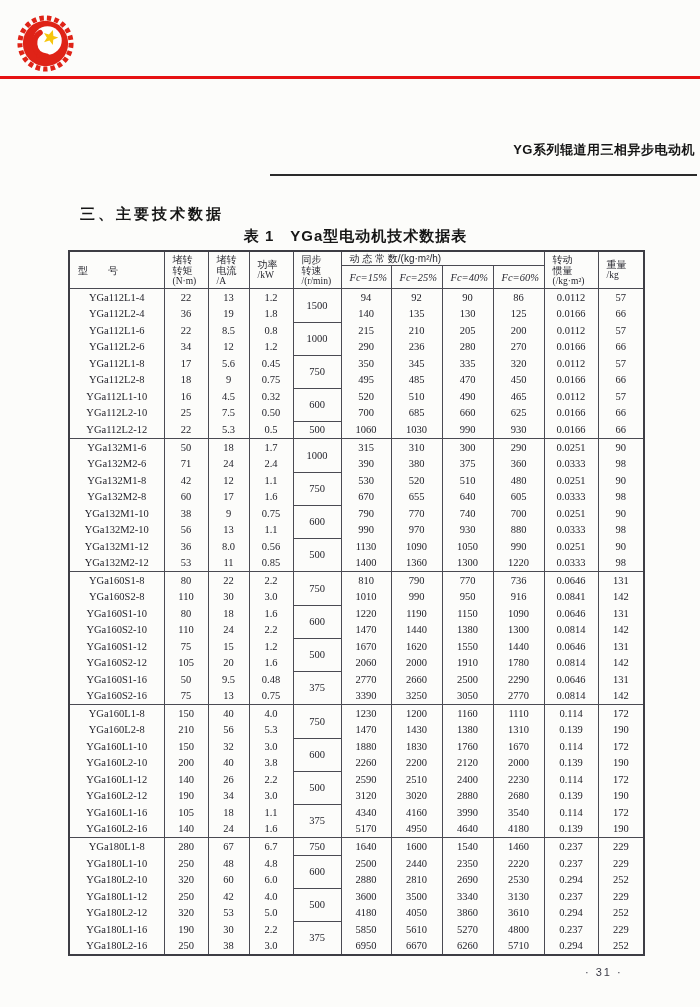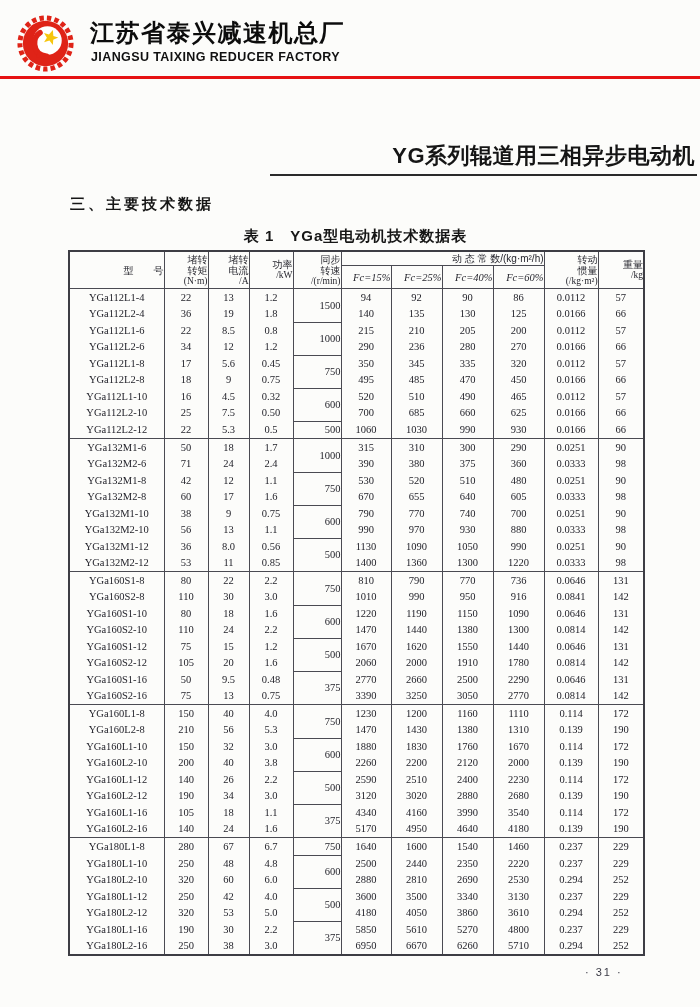--- a/index.html
+++ b/index.html
@@ -19,56 +19,56 @@
   .co-en{
     position:absolute;left:91px;top:50px;
     font-family:"Liberation Sans","DejaVu Sans",sans-serif;
     font-size:12.5px;font-weight:bold;letter-spacing:0.4px;color:#101010;white-space:nowrap;
   }
   .redline{position:absolute;left:0;top:76px;width:700px;height:3px;background:#e61212;}
   
   .doc-title{
     position:absolute;right:5px;top:141px;
     font-family:"Liberation Sans","DejaVu Sans",sans-serif;
-    font-size:22px;font-weight:bold;letter-spacing:0.5px;color:#151515;white-space:nowrap;
+    font-size:13px;font-weight:bold;letter-spacing:0.5px;color:#151515;white-space:nowrap;
   }
   .title-rule{position:absolute;left:270px;right:3px;top:174px;height:2px;background:#2a2a2a;}
   .section-heading{
-    position:absolute;left:70px;top:195px;margin:0;
+    position:absolute;left:70px;top:195px;margin:10px;
     font-family:"Liberation Sans","DejaVu Sans",sans-serif;
     font-size:15px;font-weight:bold;letter-spacing:3px;color:#161616;white-space:nowrap;
   }
   .table-caption{
     position:absolute;left:68px;top:227px;width:575px;text-align:center;
     font-family:"Liberation Sans","DejaVu Sans",sans-serif;
     font-size:15px;font-weight:bold;letter-spacing:1px;color:#161616;
   }
   
   table.spec{
     position:absolute;left:68px;top:250px;width:575px;
     border-collapse:collapse;table-layout:fixed;
     border:2px solid #3d3d44;
   }
   .spec th{
     border:1px solid #4a4a52;
     font-family:"Liberation Sans","DejaVu Sans",sans-serif;
     font-weight:normal;font-size:10px;line-height:11px;
-    color:#26262e;padding:1px 0;text-align:right;vertical-align:middle;
+    color:#26262e;padding:1px 8px;text-align:left;vertical-align:middle;
   }
   .spec th .unit{font-family:"Liberation Serif","DejaVu Serif",serif;font-size:9.5px;}
   .spec th.fc{font-family:"Liberation Serif","DejaVu Serif",serif;font-style:italic;
     font-size:10.5px;height:20px;margin-left:28px;}
   .spec td{
     border-left:1px solid #4a4a52;border-right:1px solid #4a4a52;
     border-top:none;border-bottom:none;
     height:16.5px;padding:0;text-align:center;vertical-align:middle;
     font-size:10.5px;color:#23232b;white-space:nowrap;
   }
   .spec tr.block-start td{border-top:1px solid #4a4a52;}
-  .spec td.speed{border-top:1px solid #4a4a52;border-bottom:1px solid #4a4a52;text-align:right;}
+  .spec td.speed{border-top:1px solid #4a4a52;border-bottom:1px solid #4a4a52;}
   
   .pageno{
     position:absolute;left:585px;top:966px;width:72px;text-align:left;
     font-family:"Liberation Sans","DejaVu Sans",sans-serif;
     font-size:11px;color:#3b3b46;letter-spacing:2px;
   }
 </style>
 </head>
 <body>
 
@@ -78,22 +78,20 @@
       <circle cx="32" cy="33" r="26" fill="none" stroke="#df2317" stroke-width="5" stroke-dasharray="4.5 3.2"></circle>
       <circle cx="32" cy="33" r="23" fill="#df2317"></circle>
       <circle cx="34" cy="30" r="14.5" fill="#ffffff"></circle>
       <path d="M33 46 q-11-1.5 -12-12 q-0.8-8 5.5-12" stroke="#df2317" stroke-width="5.5" fill="none" stroke-linecap="round"></path>
       <path d="M24 40 l8 6 l-9 1 z" fill="#df2317"></path>
     </g>
     <g transform="translate(37,27) rotate(18)">
       <path d="M0,-8 L2.35,-2.47 L7.6,-2.47 L3.4,1.2 L4.7,6.47 L0,3.2 L-4.7,6.47 L-3.4,1.2 L-7.6,-2.47 L-2.35,-2.47 Z" fill="#f6c50e"></path>
     </g>
   </svg>
-  <div class="co-cn">江苏省泰兴减速机总厂</div>
-  <div class="co-en">JIANGSU TAIXING REDUCER FACTORY</div>
 </div>
 <div class="redline"></div>
 
 <div class="doc-title">YG系列辊道用三相异步电动机</div>
 <div class="title-rule"></div>
 
 <h2 class="section-heading">三、主要技术数据</h2>
 <div class="table-caption">表 1　YGa型电动机技术数据表</div>
 
 <table class="spec">

